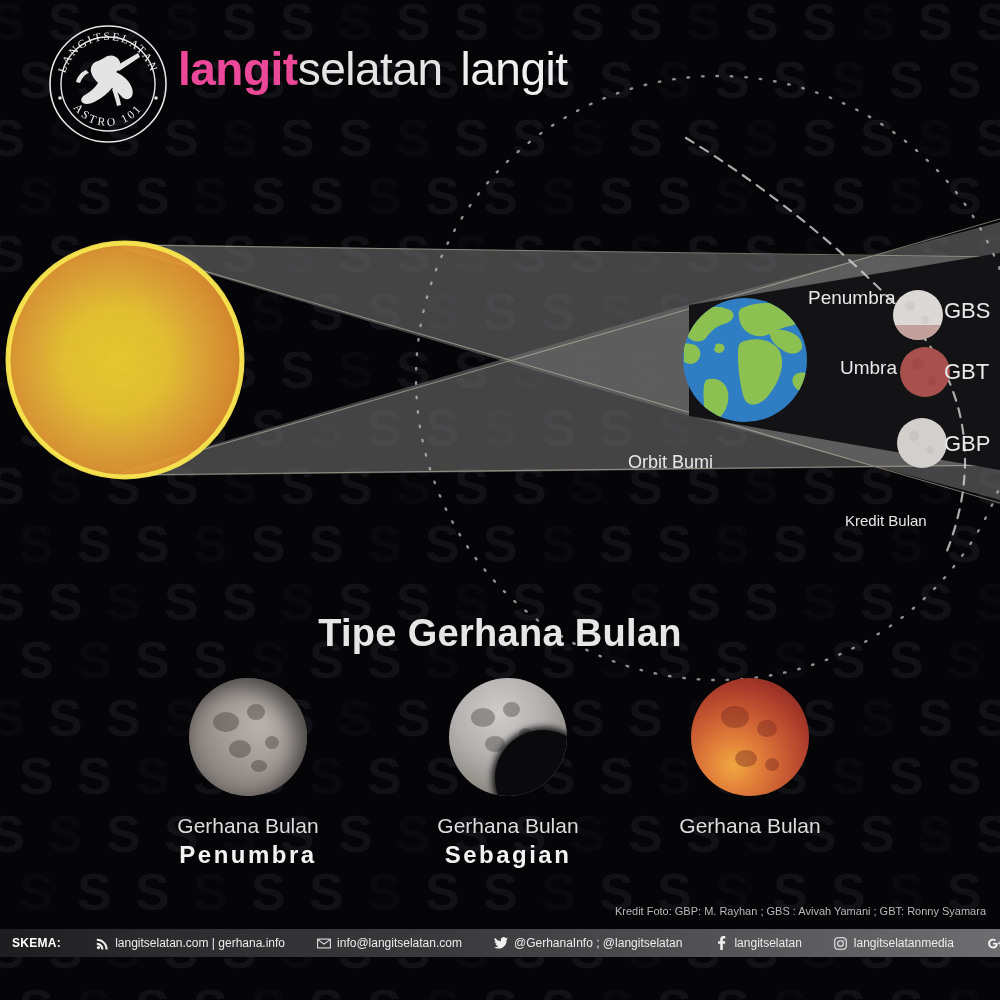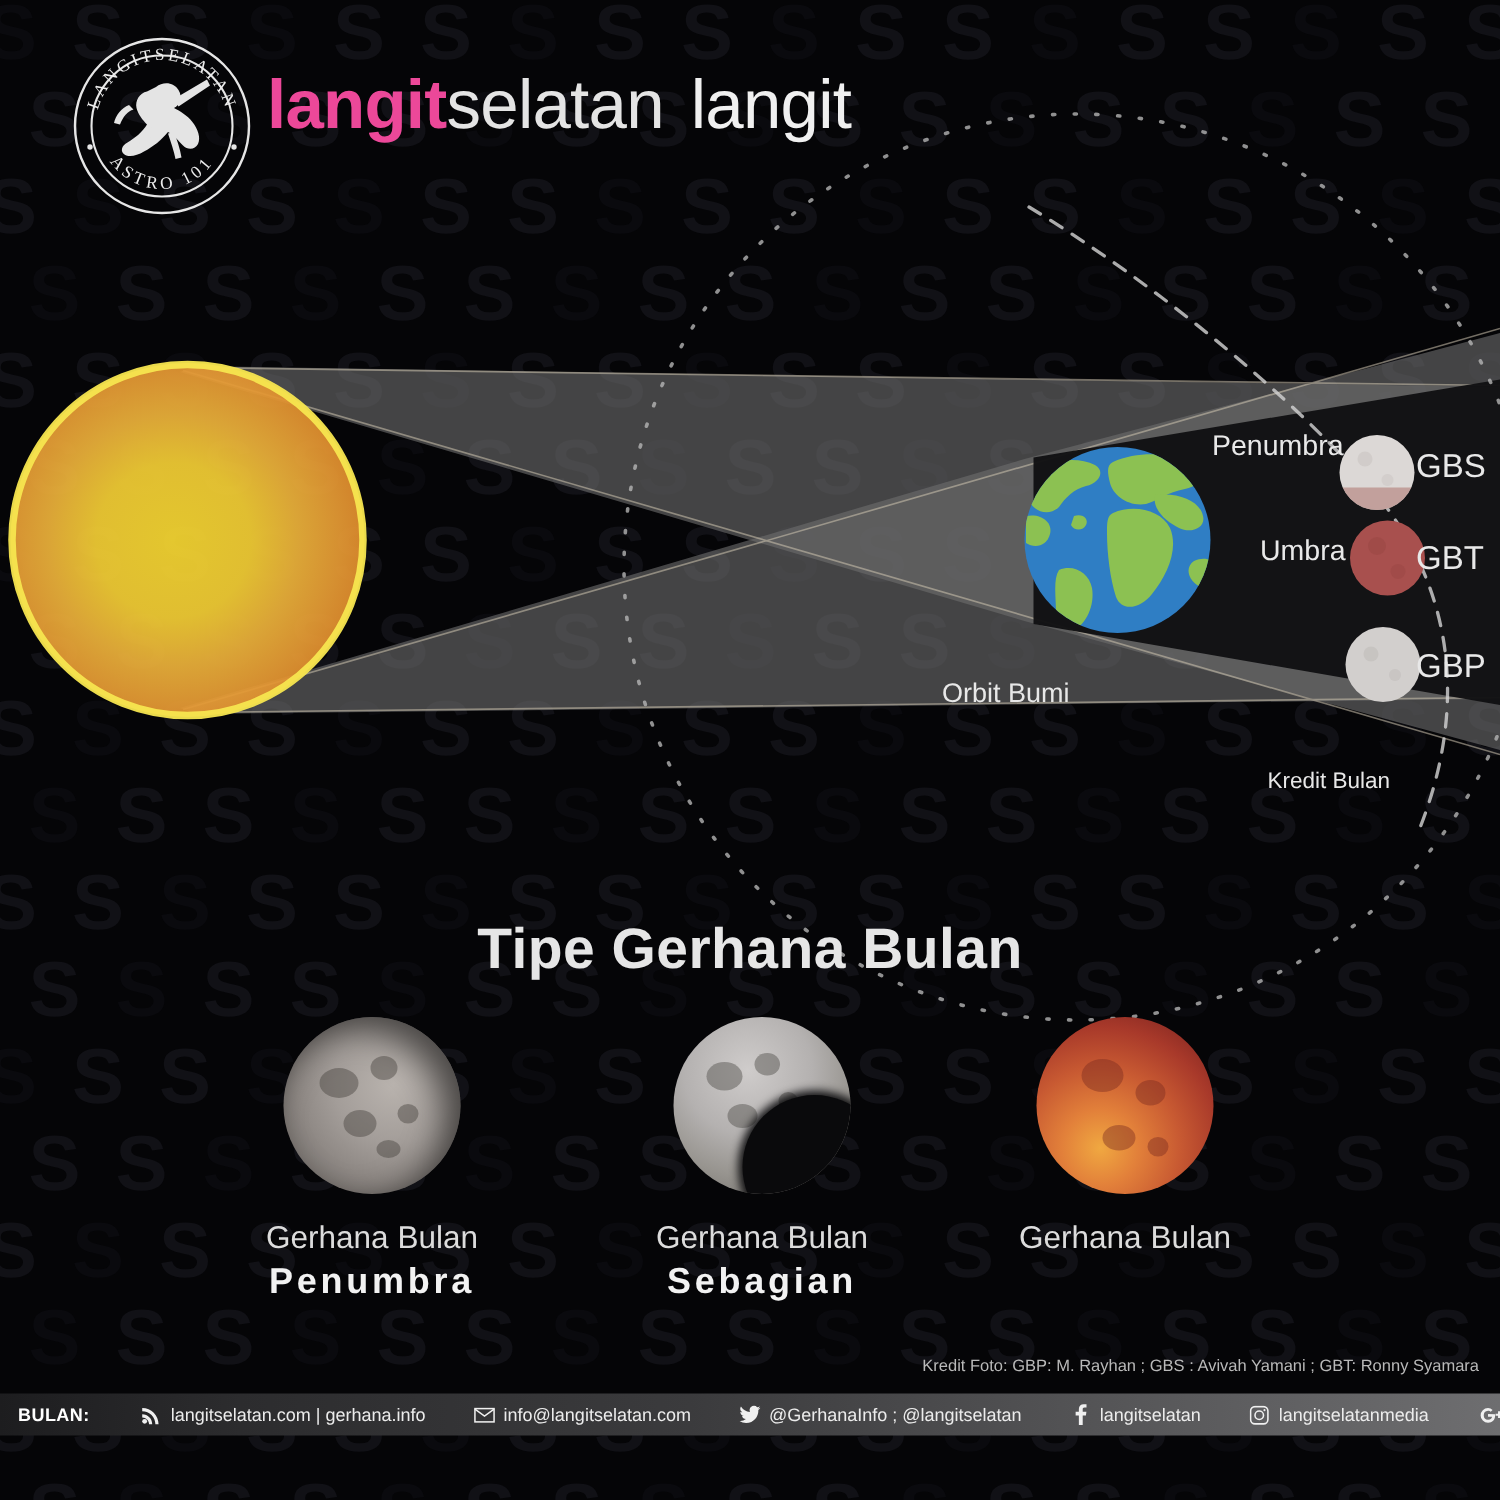--- a/index.html
+++ b/index.html
@@ -569,21 +569,21 @@
       <span class="sp" style="width:20px;height:17px;left:66px;top:42px;"></span>
       <span class="sp" style="width:22px;height:17px;left:44px;top:72px;"></span>
       <span class="sp" style="width:14px;height:13px;left:74px;top:80px;"></span>
     </div>
     <div class="moon-cap"><span>Gerhana Bulan</span></div>
   </div>
 
   <div id="credit">Kredit Foto:  GBP: M. Rayhan ; GBS : Avivah Yamani ; GBT: Ronny Syamara</div>
 
   <div id="footer">
-    <div class="kontak">BULAN:</div>
+    <div class="kontak">SKEMA:</div>
 
     <div class="fitem">
       <span class="fico">
         <svg width="13" height="13" viewBox="0 0 16 16" fill="#f0f0f0">
           <circle cx="3" cy="13" r="2"></circle>
           <path d="M1 7.2v2.6c3.1 0 5.6 2.5 5.6 5.6h2.6C9.2 10.8 5.6 7.2 1 7.2z"></path>
           <path d="M1 2.1v2.6C7 4.7 11.8 9.5 11.8 15.4h2.6C14.4 8.1 8.4 2.1 1 2.1z"></path>
         </svg>
       </span>
       <span>langitselatan.com | gerhana.info</span>

